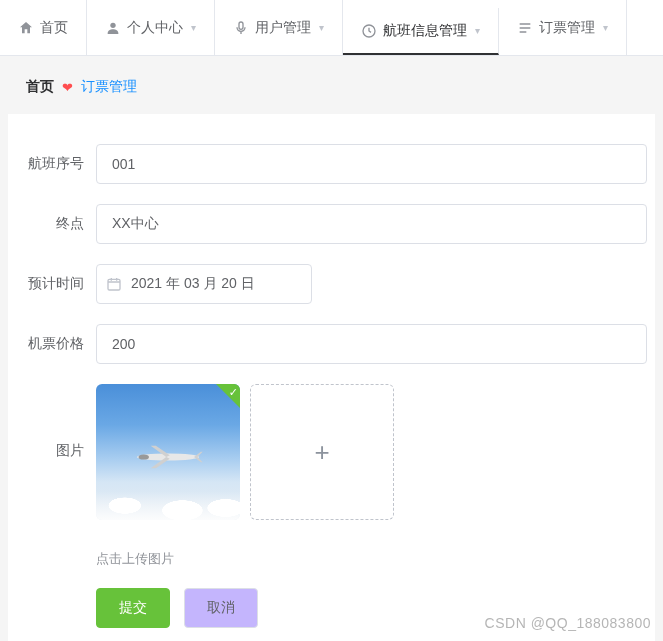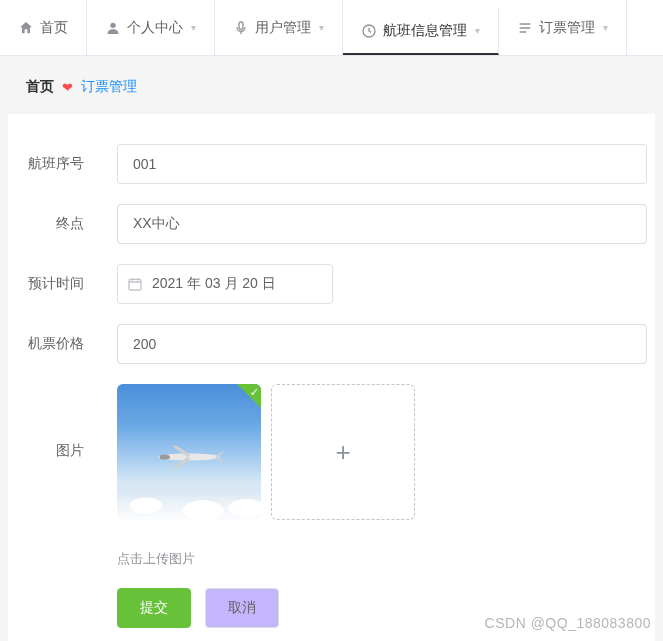--- a/index.html
+++ b/index.html
@@ -10,21 +10,21 @@
     .nav-item.active { border-bottom: 2px solid #303133; color: #303133; margin-top: 8px; }
     .nav-item .chev { font-size: 10px; color: #c0c4cc; margin-left: 2px; }
     .nav-icon { display: inline-flex; width: 16px; height: 16px; color: #909399; }
     
     .breadcrumb { padding: 22px 26px 18px; display: flex; align-items: center; gap: 8px; background: #f5f5f5; }
     .breadcrumb .home { font-weight: 600; color: #303133; }
     .breadcrumb .heart { color: #ff4d4f; font-size: 13px; }
     .breadcrumb .current { color: #1890ff; }
     
     .form-wrap { background: #fff; margin: 0 8px; padding: 20px 0 30px; }
-    .form-row { display: flex; align-items: center; padding: 10px 0 10px 0; gap: 21px; }
+    .form-row { display: flex; align-items: center; padding: 10px 0 10px 0; }
     .form-row.align-top { align-items: flex-start; }
     .form-label { width: 88px; text-align: right; padding-right: 12px; color: #606266; flex-shrink: 0; }
     .form-control { flex: 1; padding-right: 8px; }
     
     .input { width: 100%; height: 40px; border: 1px solid #dcdfe6; border-radius: 4px; padding: 0 15px; font-size: 14px; color: #606266; background: #fff; outline: none; }
     .date-input { width: 216px; position: relative; border-radius: 12px; }
     .date-input .input { padding-left: 34px; }
     .date-icon { position: absolute; left: 10px; top: 50%; transform: translateY(-50%); color: #c0c4cc; width: 16px; height: 16px; }
     
     .upload-area { display: flex; gap: 10px; }

